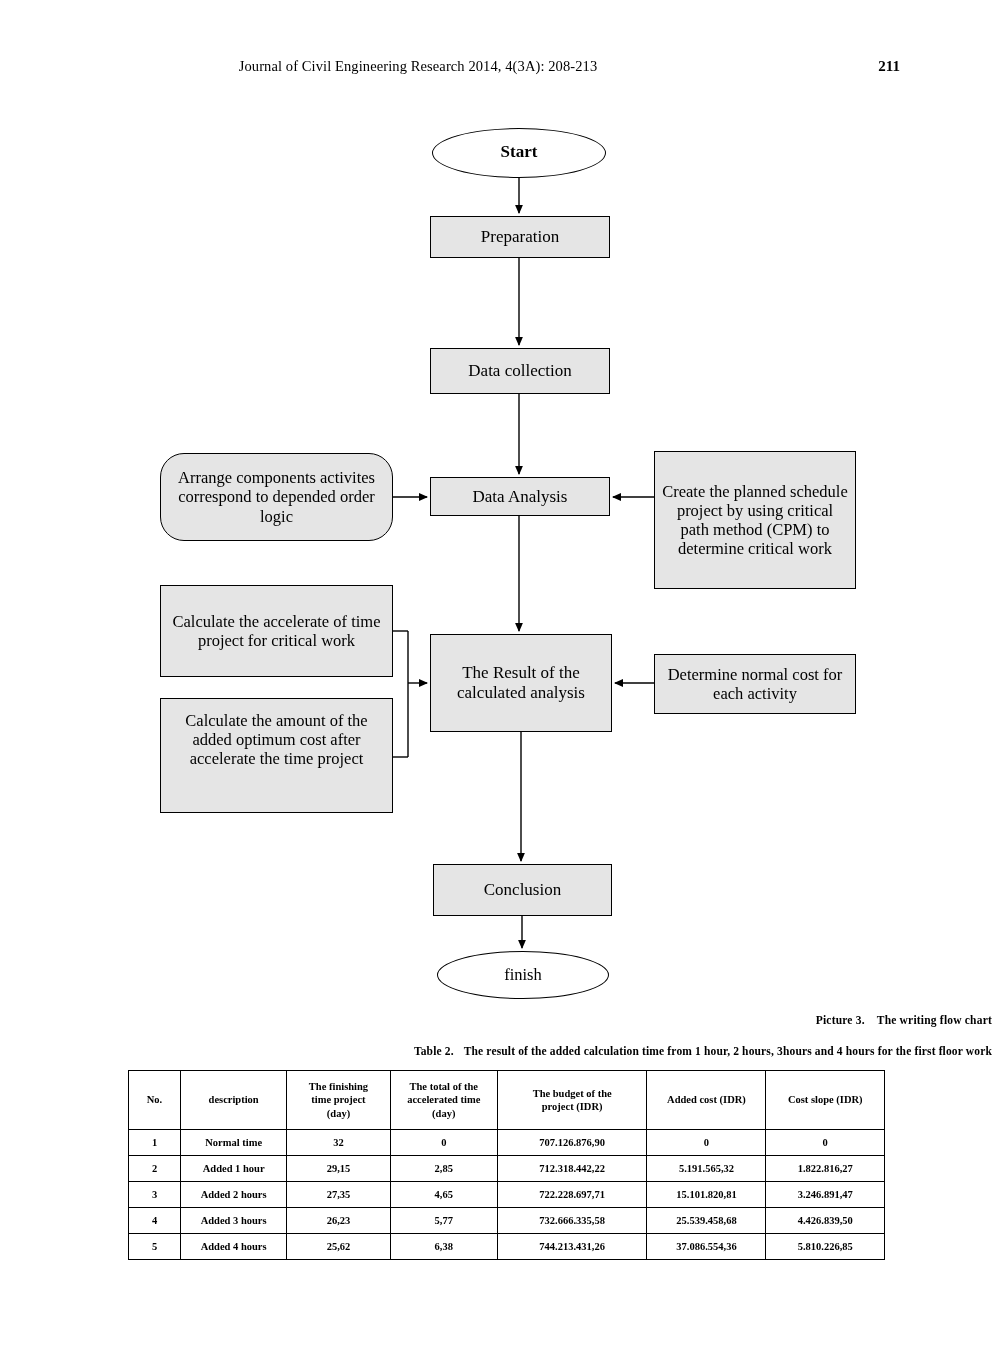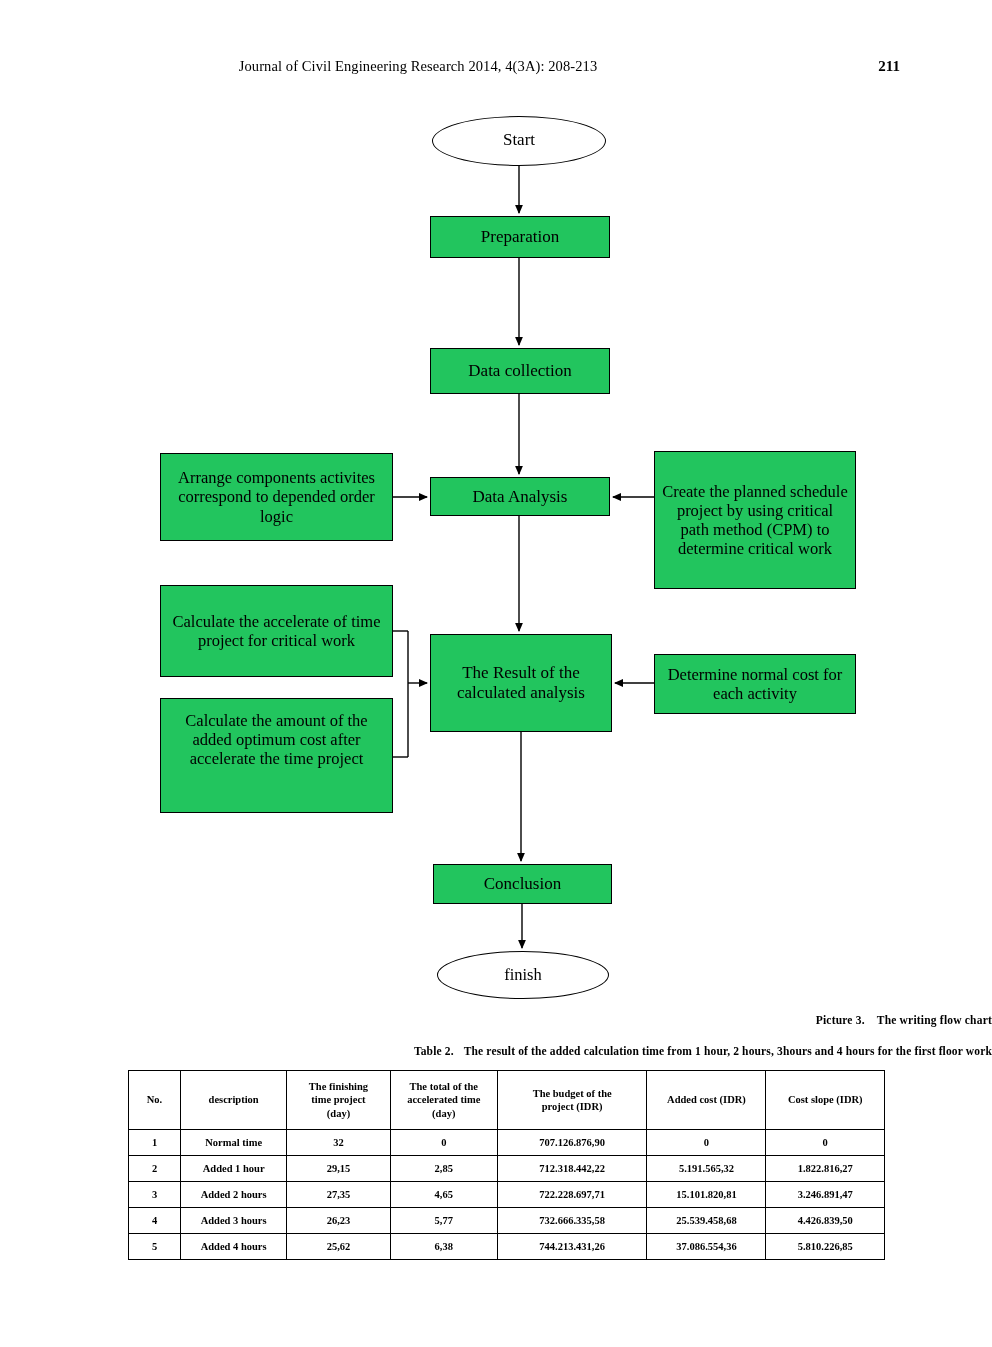--- a/index.html
+++ b/index.html
@@ -63,46 +63,46 @@
     box-sizing: border-box;
     display: flex;
     align-items: center;
     justify-content: center;
     text-align: center;
     line-height: 1.16;
     padding: 2px 6px;
   }
   .node-box {
     border: 1.6px solid #000000;
-    background: #22c55e;
+    background: #e5e5e5;
   }
   .node-term {
     border: 1.5px solid #000000;
     border-radius: 50%;
     background: #ffffff;
   }
   .n-lbl {
     display: block;
     width: 100%;
   }
 
   
-  #node-start      { left: 432px; top: 116px; width: 174px; height: 50px;  font-size: 17px; }
+  #node-start      { left: 432px; top: 128px; width: 174px; height: 50px;  font-size: 17px; font-weight: bold; }
   #node-start .n-lbl { transform: translateY(-1px); }
   #node-preparation{ left: 430px; top: 216px; width: 180px; height: 42px;  font-size: 17px; }
   #node-datacoll   { left: 430px; top: 348px; width: 180px; height: 46px;  font-size: 17px; }
-  #node-arrange    { left: 160px; top: 453px; width: 233px; height: 88px;  font-size: 16.5px; }
+  #node-arrange    { left: 160px; top: 453px; width: 233px; height: 88px;  font-size: 16.5px; border-radius: 24px; }
   #node-dataanal   { left: 430px; top: 477px; width: 180px; height: 39px;  font-size: 17px; }
   #node-cpm        { left: 654px; top: 451px; width: 202px; height: 138px; font-size: 16.5px; }
   #node-calctime   { left: 160px; top: 585px; width: 233px; height: 92px;  font-size: 16.5px; }
   #node-result     { left: 430px; top: 634px; width: 182px; height: 98px;  font-size: 17px; }
   #node-normalcost { left: 654px; top: 654px; width: 202px; height: 60px;  font-size: 16.5px; }
   #node-calccost   { left: 160px; top: 698px; width: 233px; height: 115px; font-size: 16.5px; align-items: center; }
   #node-calccost .n-lbl { transform: translateY(-16px); }
-  #node-conclusion { left: 433px; top: 864px; width: 179px; height: 40px;  font-size: 17px; }
+  #node-conclusion { left: 433px; top: 864px; width: 179px; height: 52px;  font-size: 17px; }
   #node-finish     { left: 437px; top: 951px; width: 172px; height: 48px;  font-size: 16.5px; }
 
   
   .caption {
     position: absolute;
     width: 992px;
     text-align: right;
     font-family: "Liberation Serif", "DejaVu Serif", serif;
     font-weight: bold;
   }

